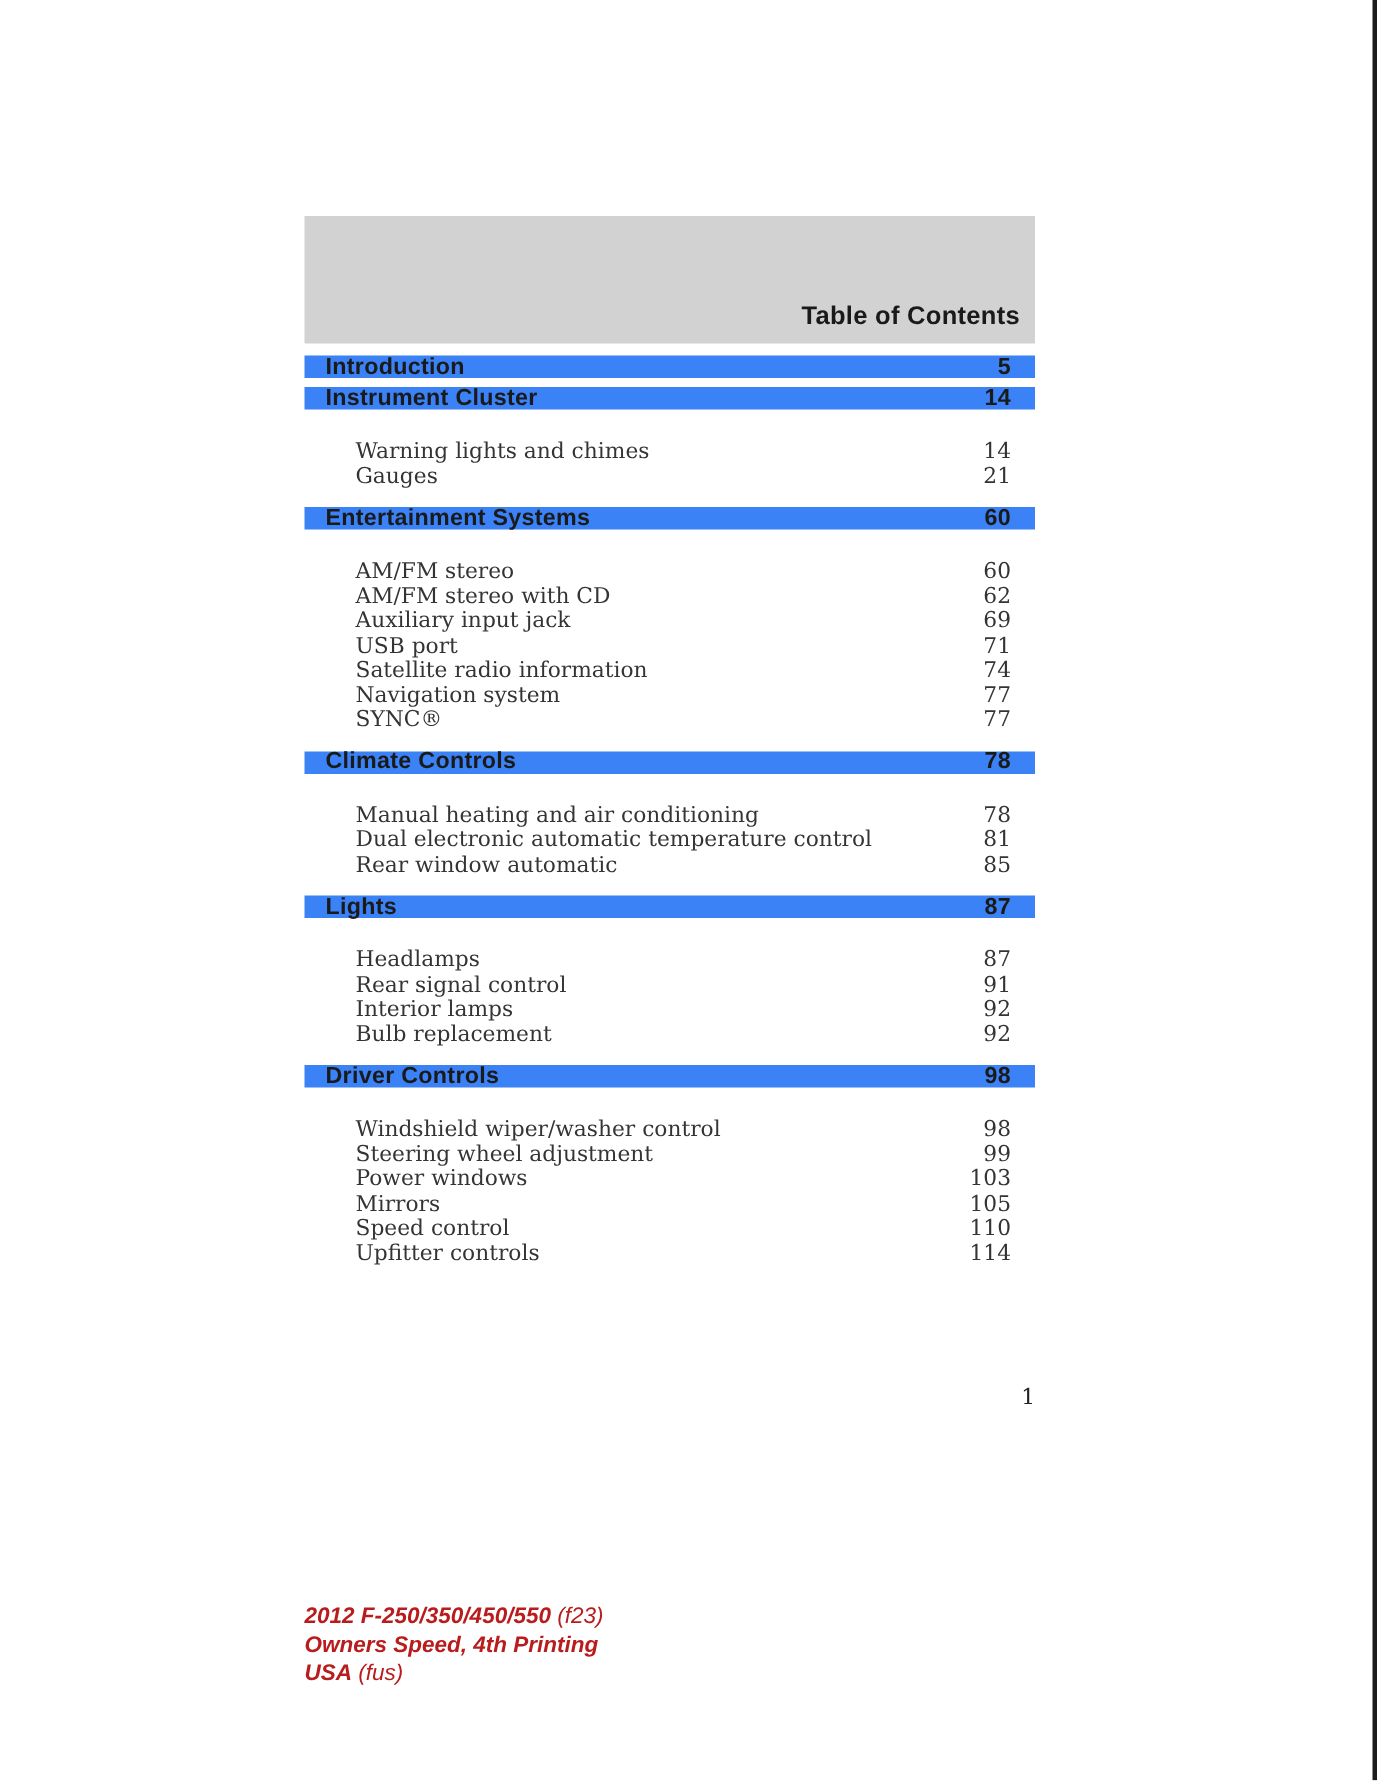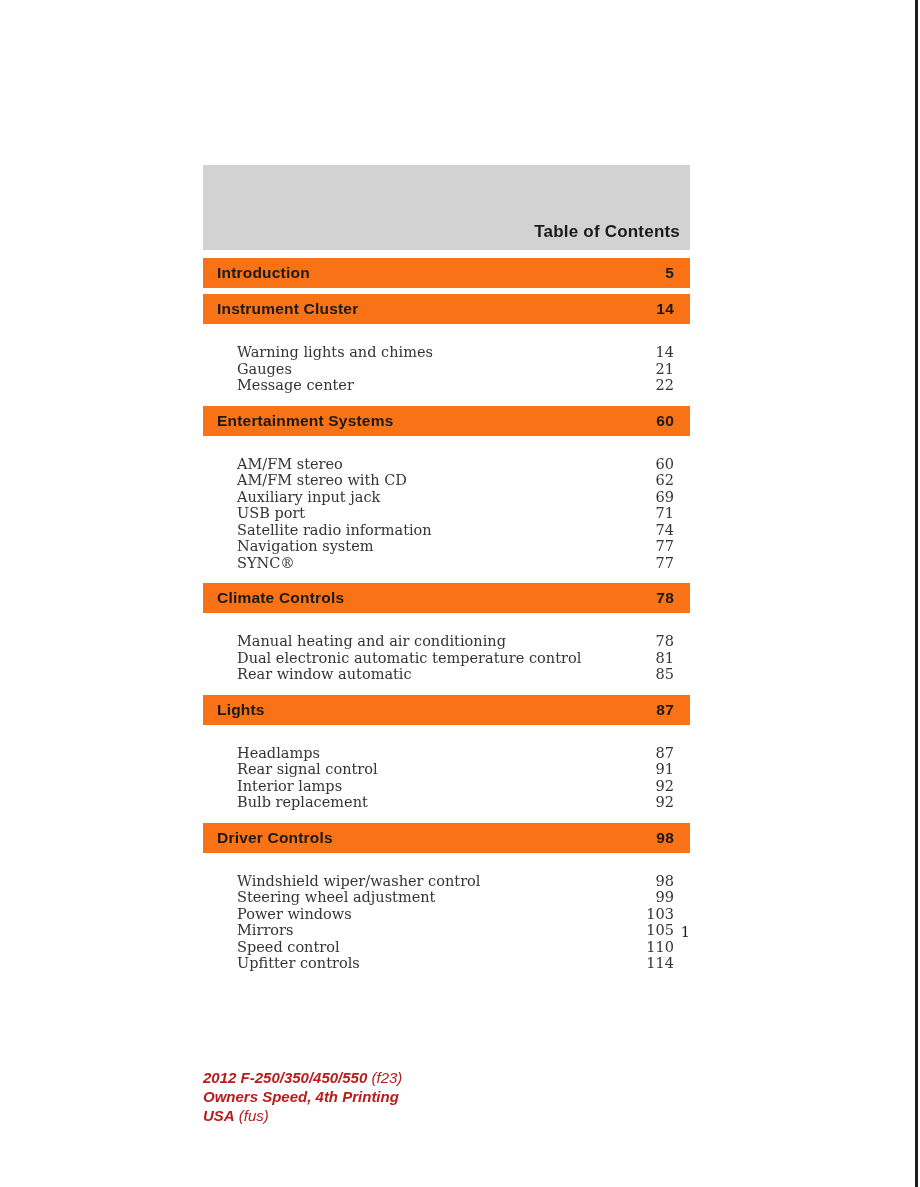--- a/index.html
+++ b/index.html
@@ -3,29 +3,29 @@
 <meta charset="utf-8">
 <style>
   html,body { margin:0; padding:0; background:#ffffff; }
   .page {
     position:relative; width:920px; height:1187px; background:#ffffff;
     font-family:"Liberation Sans", sans-serif; overflow:hidden;
   }
   .edge-rule {
     position:absolute; top:0; right:2px; width:3px; height:1187px; background:#1c1c1c;
   }
-  .content { position:absolute; left:203px; top:165px; width:487px; }
+  .content { position:absolute; left:203px; top:144px; width:487px; }
   .toc-header {
     height:85px; background:#d2d2d2; box-sizing:border-box;
     display:flex; align-items:flex-end; justify-content:flex-end;
     padding:0 10px 8px 0; margin-bottom:8px;
     font-weight:bold; font-size:17px; color:#1a1a1a; letter-spacing:0.2px;
   }
   .bar {
-    height:30px; background:#f97316; box-sizing:border-box;
+    height:15px; background:#3b82f6; box-sizing:border-box;
     display:flex; align-items:center; justify-content:space-between;
     padding:0 16px 0 14px; margin-top:6px;
     font-weight:bold; font-size:15.5px; color:#1a1a1a; letter-spacing:0.2px;
   }
   .items {
     padding:20px 16px 6px 34px;
     font-family:"DejaVu Serif", serif;
     font-size:14.5px; color:#343434;
   }
   .item { display:flex; justify-content:space-between; line-height:16.5px; }
@@ -61,24 +61,20 @@
           <span>14</span>
         </div>
         <div class="items">
           <div class="item">
             <span>Warning lights and chimes</span>
             <span>14</span>
           </div>
           <div class="item">
             <span>Gauges</span>
             <span>21</span>
-          </div>
-          <div class="item">
-            <span>Message center</span>
-            <span>22</span>
           </div>
         </div>
         <div class="bar">
           <span>Entertainment Systems</span>
           <span>60</span>
         </div>
         <div class="items">
           <div class="item">
             <span>AM/FM stereo</span>
             <span>60</span>

